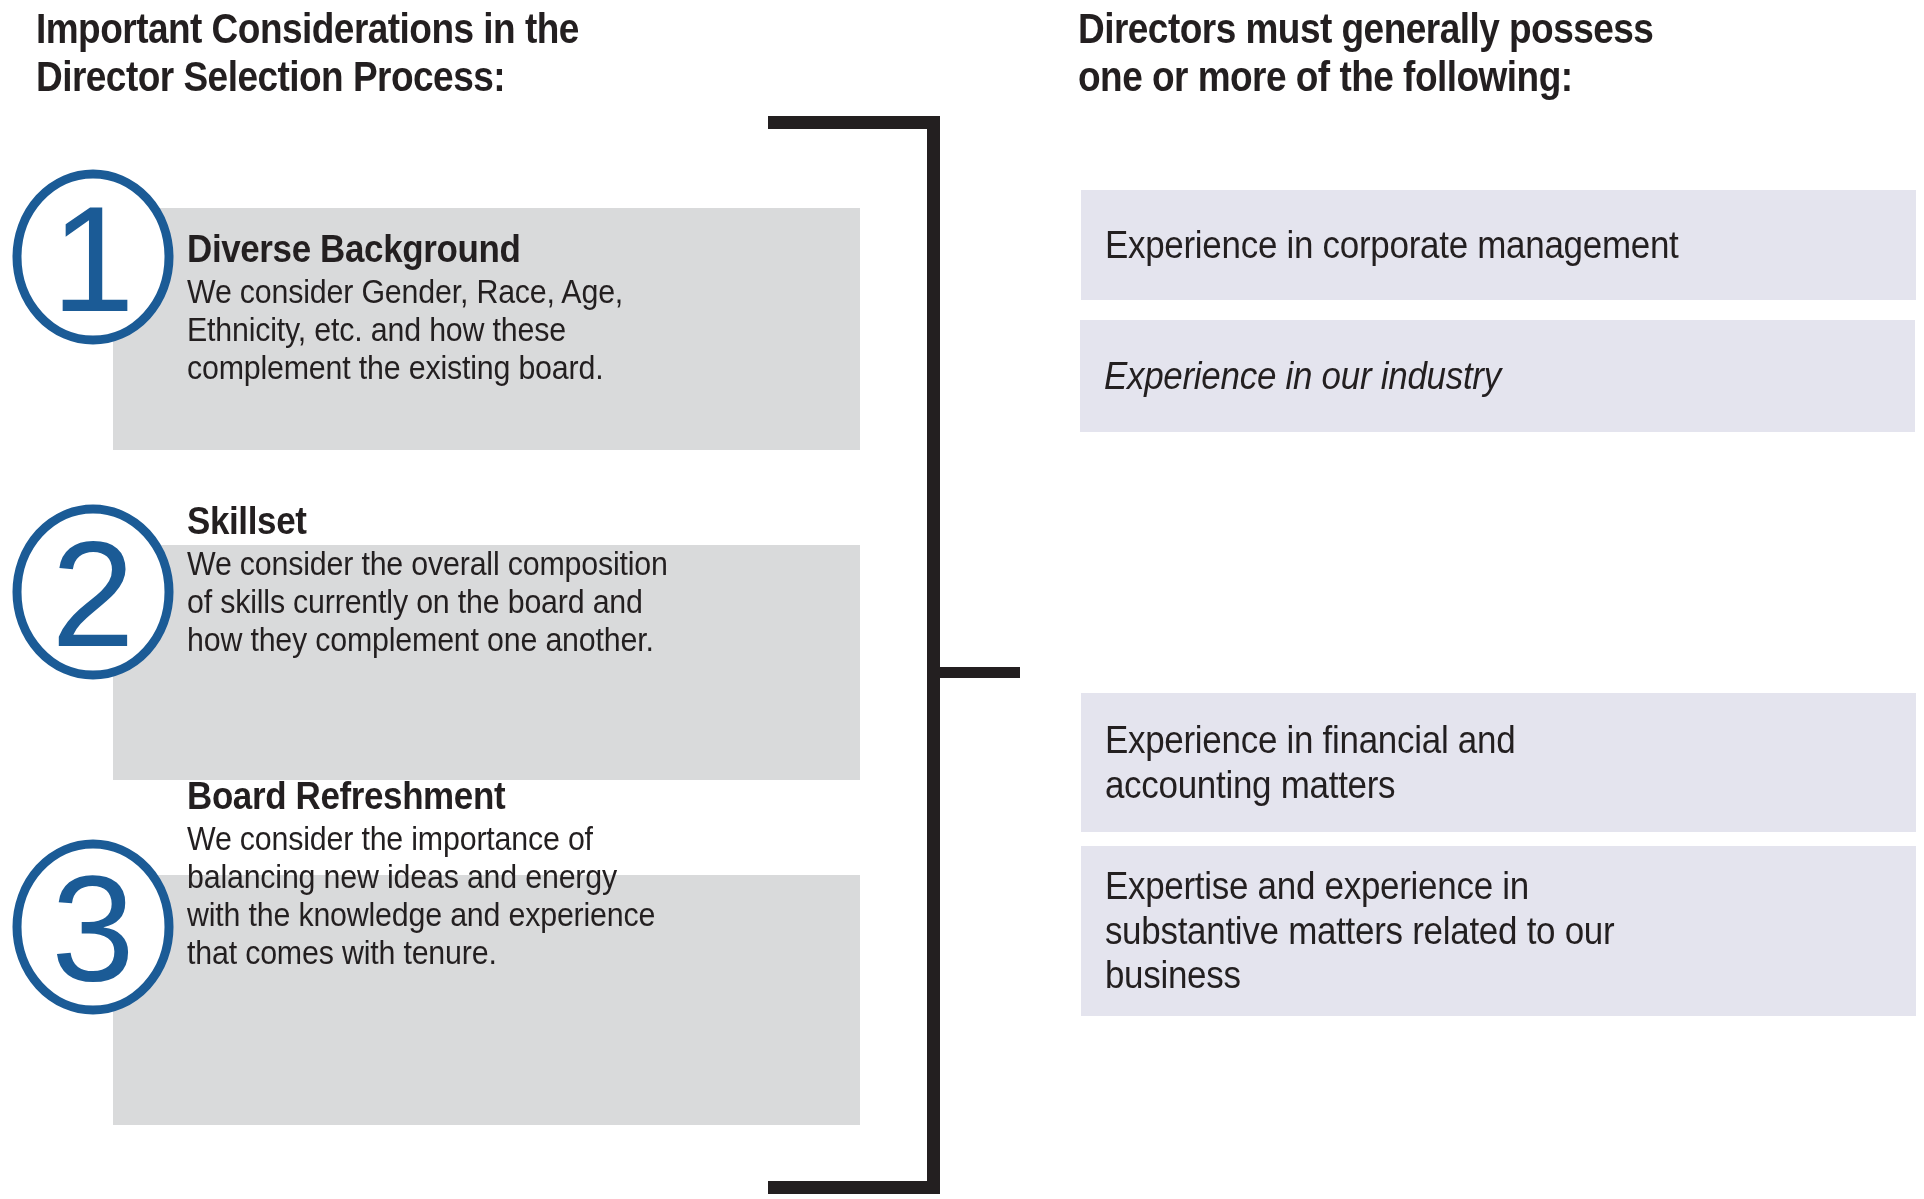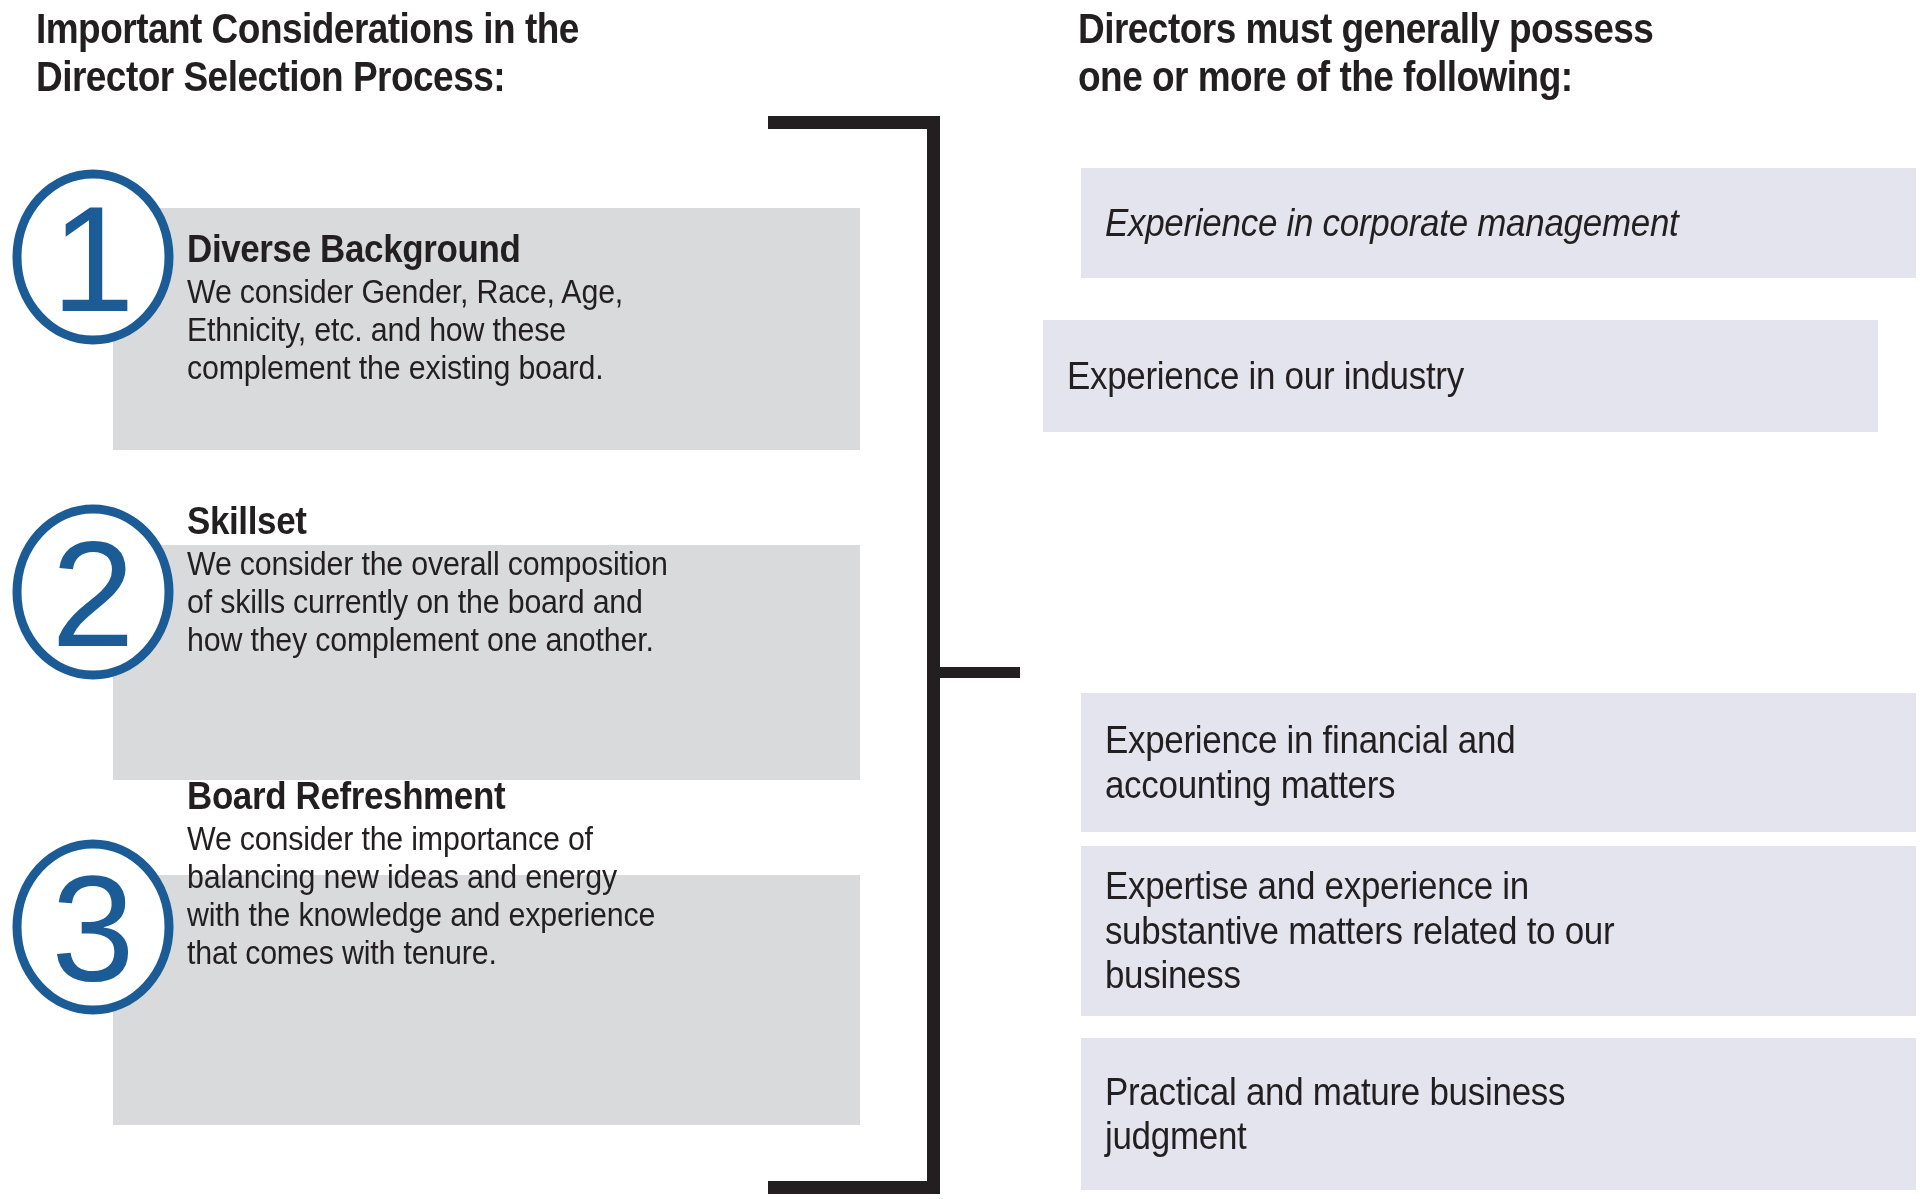--- a/index.html
+++ b/index.html
@@ -170,38 +170,34 @@
       <rect x="8" y="6" width="172" height="13" fill="#231f20"></rect>
 
       <rect x="167" y="6" width="13" height="1078" fill="#231f20"></rect>
 
       <rect x="8" y="1071" width="172" height="13" fill="#231f20"></rect>
 
       <rect x="180" y="557" width="80" height="11" fill="#231f20"></rect>
     </svg>
   </div>
 
-  <div class="qual-box" style="left:1081px; top:168px; width:835px; height:110px;font-style:italic;">
+  <div class="qual-box" style="left:1081px; top:190px; width:835px; height:110px;">
     <div class="qual-text">Experience in corporate management</div>
   </div>
 
-  <div class="qual-box" style="left:1043px; top:320px; width:835px; height:112px;">
+  <div class="qual-box" style="left:1080px; top:320px; width:835px; height:112px;font-style:italic;">
     <div class="qual-text">Experience in our industry</div>
   </div>
 
 
   <div class="qual-box" style="left:1081px; top:651px; width:835px; height:139px;margin-top:42px;">
     <div class="qual-text">Experience in financial and
 accounting matters</div>
   </div>
 
   <div class="qual-box" style="left:1081px; top:846px; width:835px; height:170px;">
     <div class="qual-text">Expertise and experience in
 substantive matters related to our
 business</div>
   </div>
 
-  <div class="qual-box" style="left:1081px; top:1038px; width:835px; height:152px;">
-    <div class="qual-text">Practical and mature business
-judgment</div>
-  </div>
 
 </div>
 
 </body></html>

